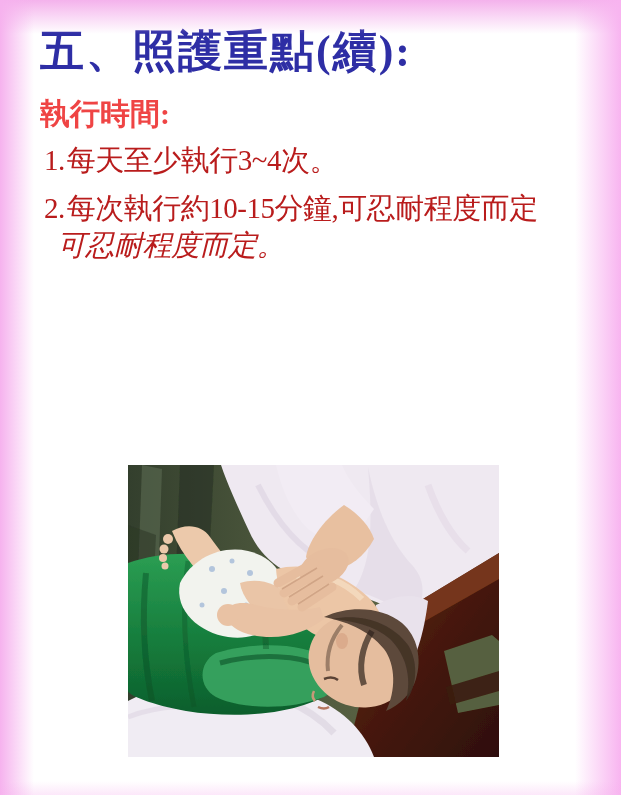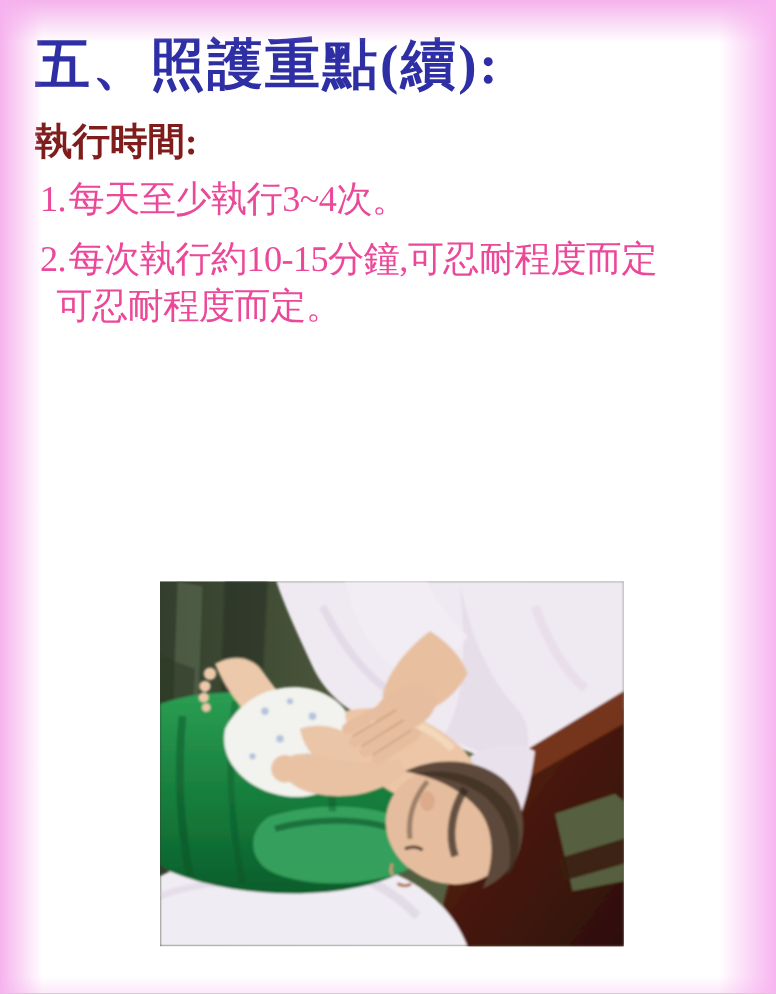--- a/index.html
+++ b/index.html
@@ -14,34 +14,34 @@
   }
   .edge { position: absolute; pointer-events: none; z-index: 5; }
   .edge-top    { left:0; top:0; right:0; height:34px;
                  background: linear-gradient(to bottom, #f4b2ec 0%, rgba(255,255,255,0) 100%); }
   .edge-left   { left:0; top:0; bottom:0; width:34px;
                  background: linear-gradient(to right, #f6b2ee 0%, rgba(255,255,255,0) 100%); }
   .edge-right  { right:0; top:0; bottom:0; width:46px;
                  background: linear-gradient(to left, #f8b4f0 0%, rgba(255,255,255,0) 100%); }
   .edge-bottom { left:0; bottom:0; right:0; height:14px;
                  background: linear-gradient(to top, rgba(246,178,238,0.30) 0%, rgba(255,255,255,0) 100%); }
-  .content { position: absolute; inset: 0; padding: 26px 18px 0 28px; z-index: 1; }
+  .content { position: absolute; inset: 0; padding: 26px 18px 0 28px; z-index: 1; margin-left: 12px; }
   .slide-title {
     font-size: 44px; font-weight: bold; color: #2e2ea5;
     letter-spacing: 2px; line-height: 1.2; margin-bottom: 16px;
     white-space: nowrap;
   }
   .section-heading {
-    font-size: 30px; font-weight: bold; color: #7f1d1d;
+    font-size: 30px; font-weight: bold; color: #ef4444;
     line-height: 37px; margin: 8px 0 10px 0;
   }
-  .item { margin-bottom: 11px; color: #ec4899; }
+  .item { margin-bottom: 11px; color: #b91c1c; }
   .line { font-size: 29px; line-height: 37px; letter-spacing: -0.5px; white-space: nowrap; }
   .l-first { padding-left: 4px; }
-  .l-cont  { padding-left: 17px; }
+  .l-cont  { padding-left: 17px; font-style: italic; }
   .num { margin-right: 2px; }
   .photo {
     position: absolute; left: 128px; top: 465px;
     width: 371px; height: 292px; z-index: 2;
   }
   .photo svg { display: block; width: 371px; height: 292px; }
 </style>
 </head>
 <body>
 

